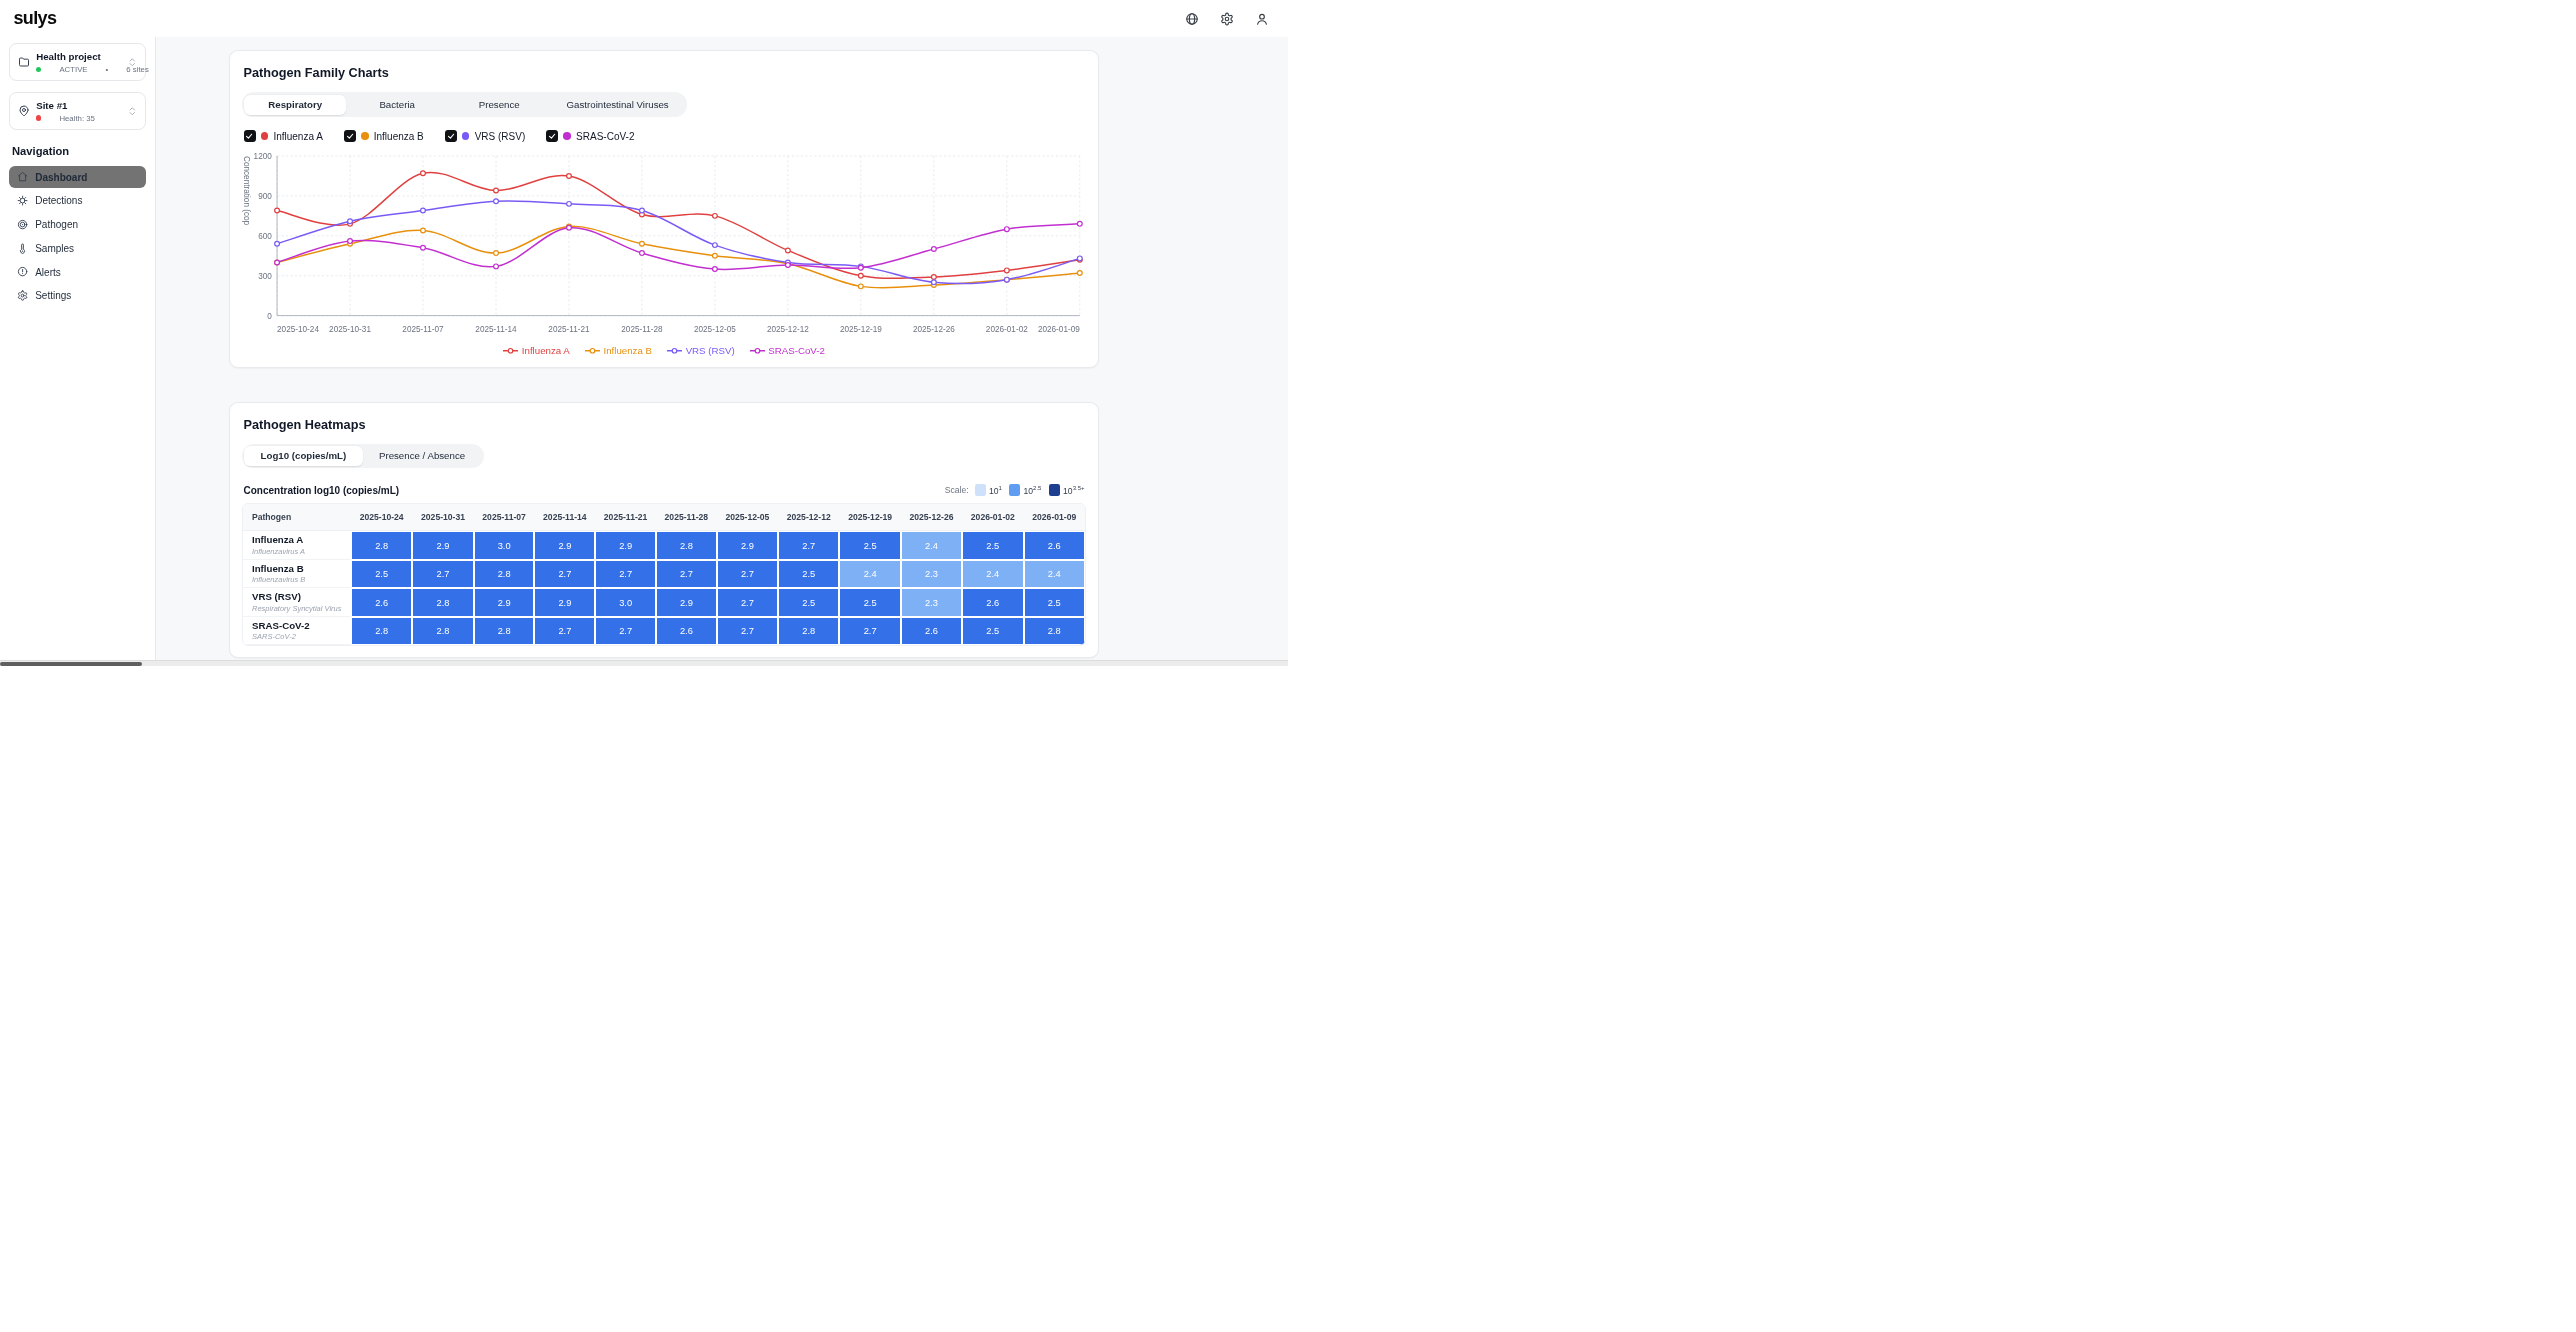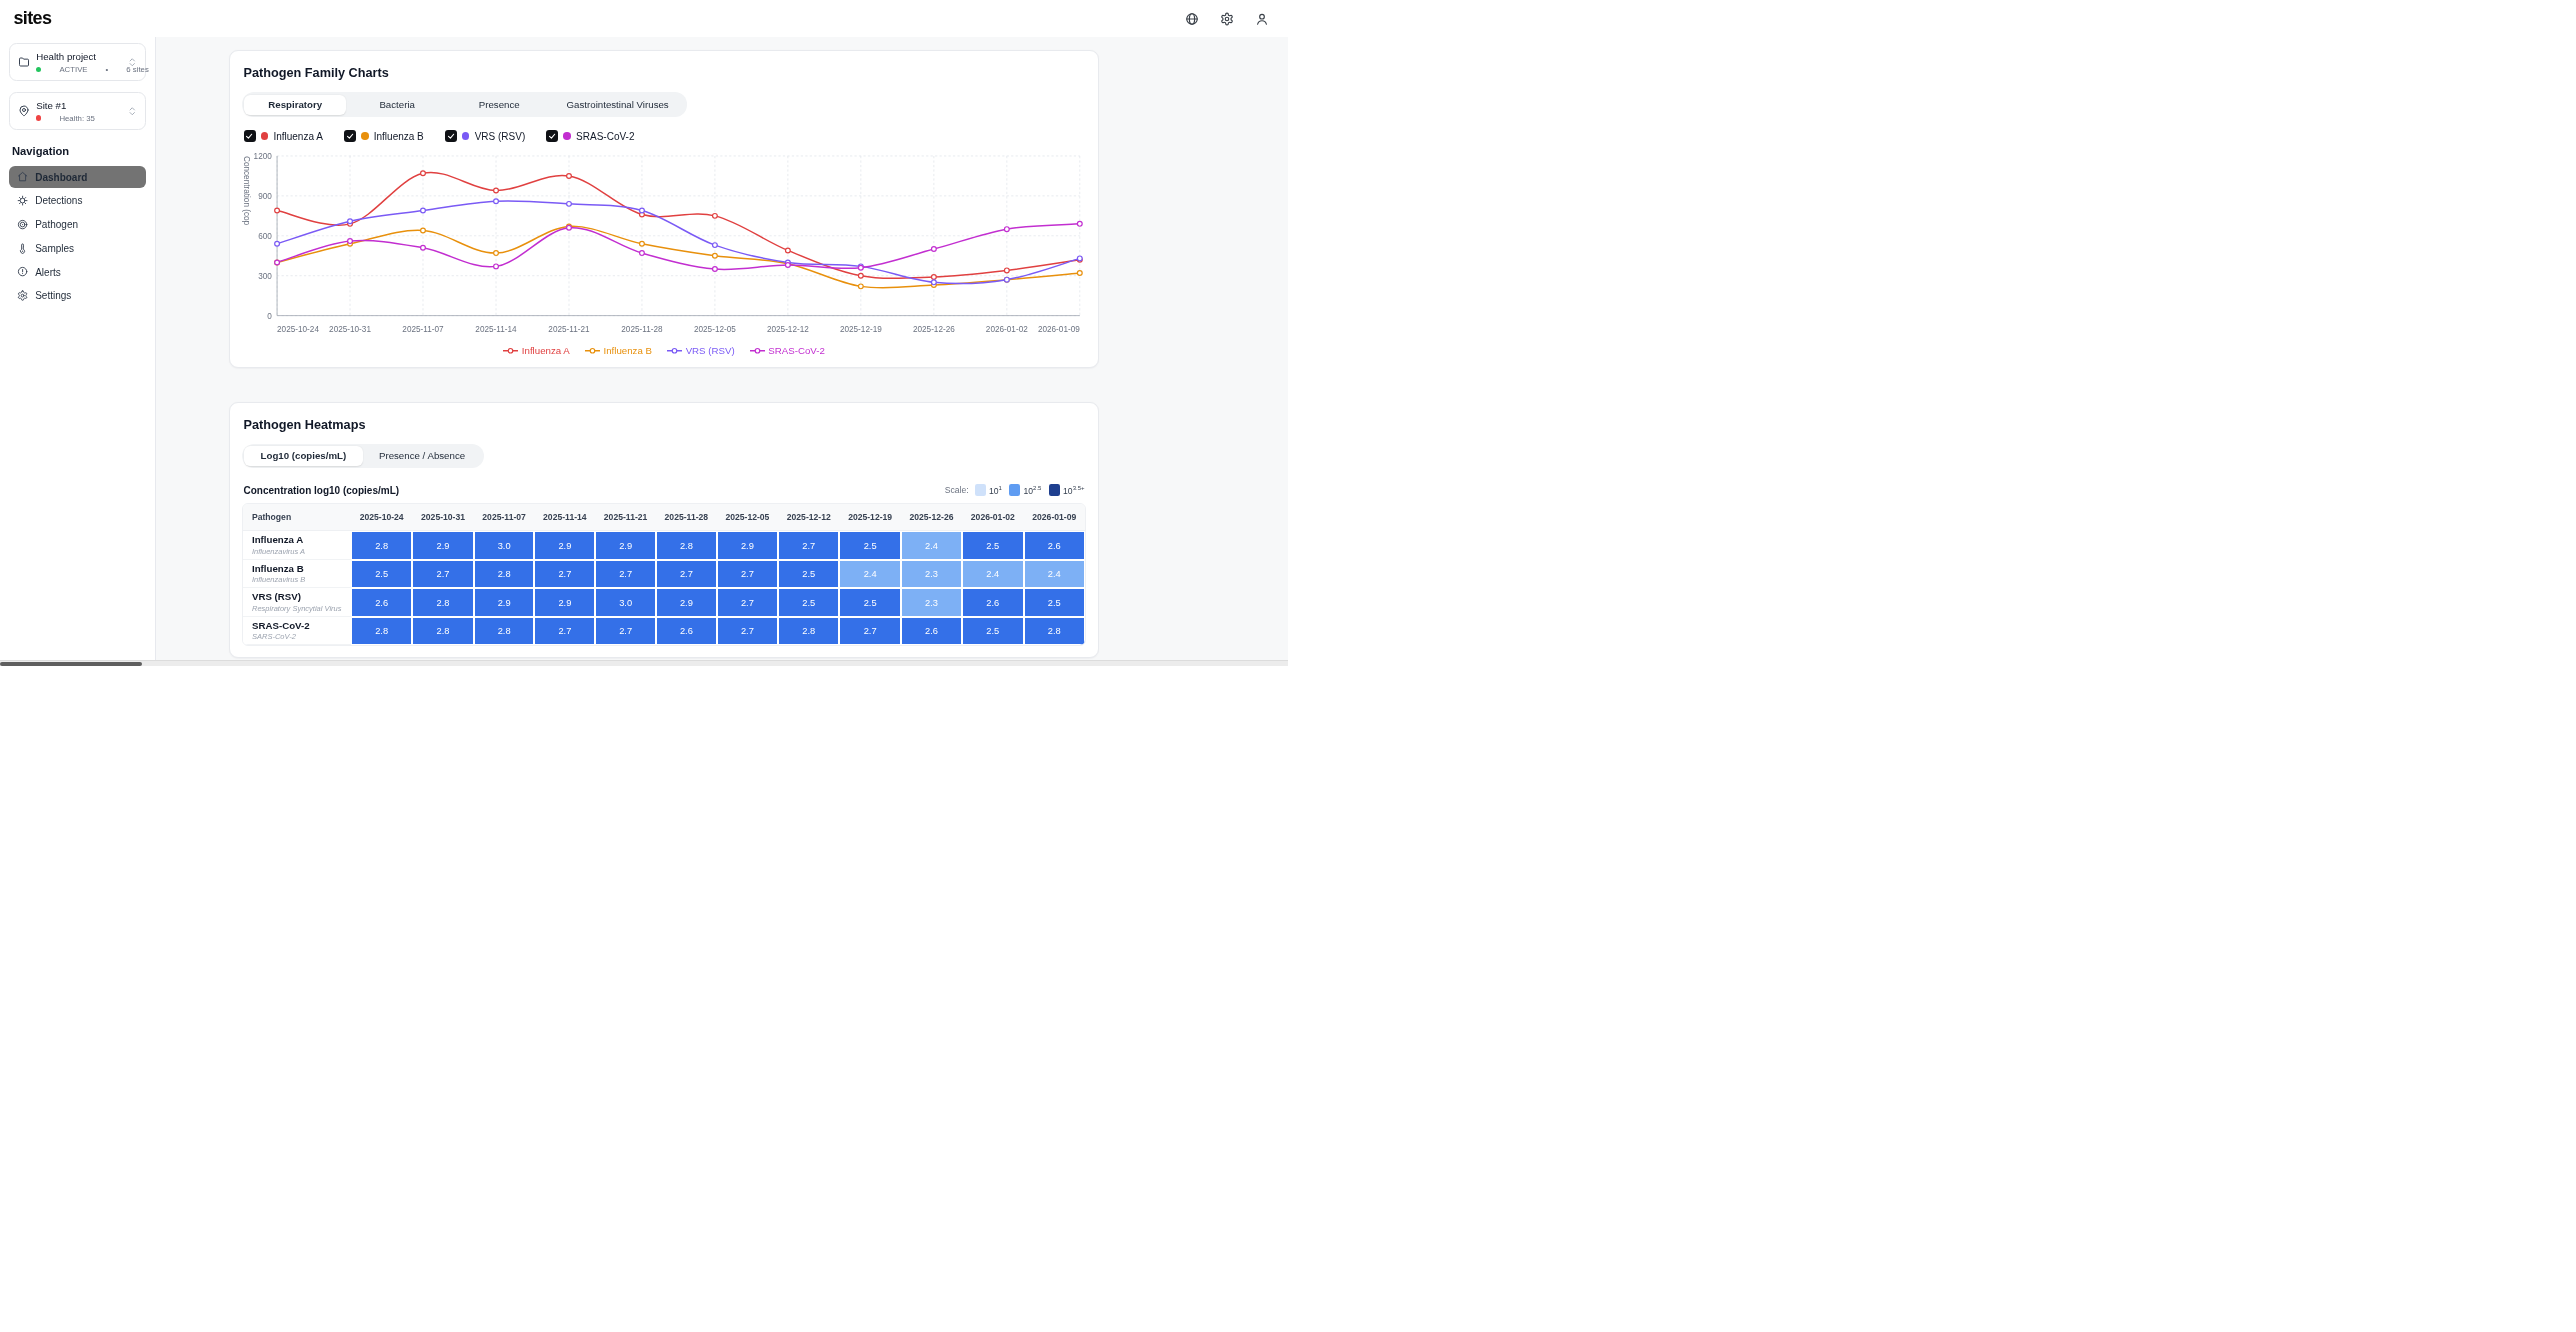--- a/index.html
+++ b/index.html
@@ -18,21 +18,21 @@
   .sidebar { width:156px; flex:none; background:#fff; border-right:0.7px solid #e7e9ee;
              padding:6px 9px 0 9px; }
   .main { flex:1; background:#f7f8f9; padding:13.4px 0 0 73px; overflow:hidden; }
 
   
   .sel-card { border:0.7px solid #e5e7eb; border-radius:7.5px; background:#fff;
               padding:6.7px 7.5px; display:flex; align-items:center; gap:6.7px;
               margin-bottom:10.5px; cursor:pointer; }
   .sel-icon { width:12px; height:12px; color:#374151; flex:none; }
   .sel-main { flex:1; min-width:0; }
-  .sel-title { font-size:9.7px; font-weight:400; color:#111827; white-space:nowrap; }
+  .sel-title { font-size:9.7px; font-weight:700; color:#111827; white-space:nowrap; }
   .sel-sub { font-size:7.8px; color:#6b7280; display:flex; align-items:center; gap:18px; margin-top:3px; white-space:nowrap; }
   .dot { width:5.2px; height:5.2px; border-radius:50%; flex:none; }
   .chev { width:10.5px; height:10.5px; color:#9ca3af; flex:none; }
 
   .nav-heading { font-size:11.2px; font-weight:700; color:#111827; margin:15px 3px 9px 3px; }
   .nav-item { display:flex; align-items:center; gap:7.5px; padding:5.2px 7.5px; border-radius:6px;
               font-size:10px; color:#1f2937; cursor:pointer; margin-bottom:2.2px; }
   .nav-item.active { background:#737373; font-weight:600; }
   .nav-icon { width:11.2px; height:11.2px; color:#374151; flex:none; }
 
@@ -86,21 +86,21 @@
   .hscroll-thumb { position:absolute; left:0; top:0.7px; width:142px; height:4.5px; background:#5f5f5f; border-radius:2.2px; }
 
   
   .icon-slot svg { width:100%; height:100%; display:block; fill:none; stroke:currentColor;
                    stroke-width:2; stroke-linecap:round; stroke-linejoin:round; }
 </style>
 </head>
 <body>
 
 <header class="topbar">
-  <div class="logo">sites</div>
+  <div class="logo">sulys</div>
   <div class="topbar-icons">
       <span class="tb-icon icon-slot">
         <svg viewBox="0 0 24 24">
           <circle cx="12" cy="12" r="9"></circle>
           <path d="M3 12h18"></path>
           <ellipse cx="12" cy="12" rx="4.5" ry="9"></ellipse>
         </svg>
       </span>
       <span class="tb-icon icon-slot">
         <svg viewBox="0 0 24 24">

